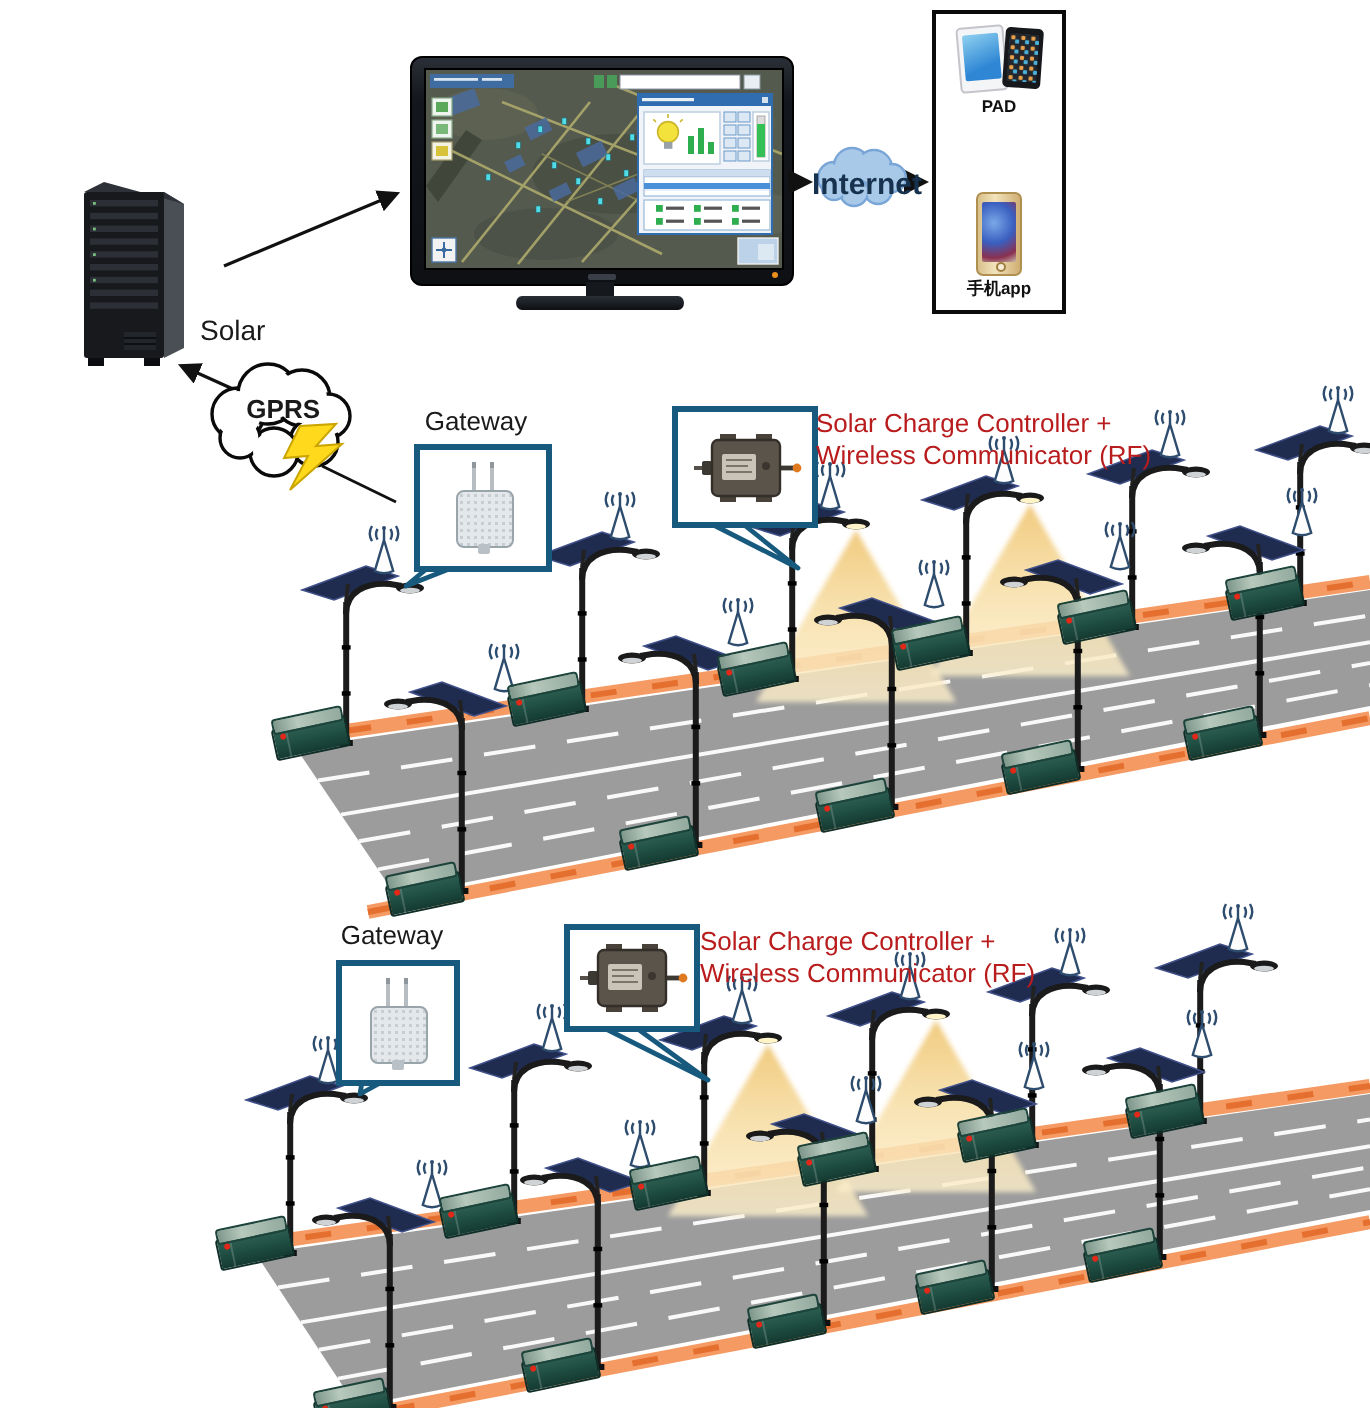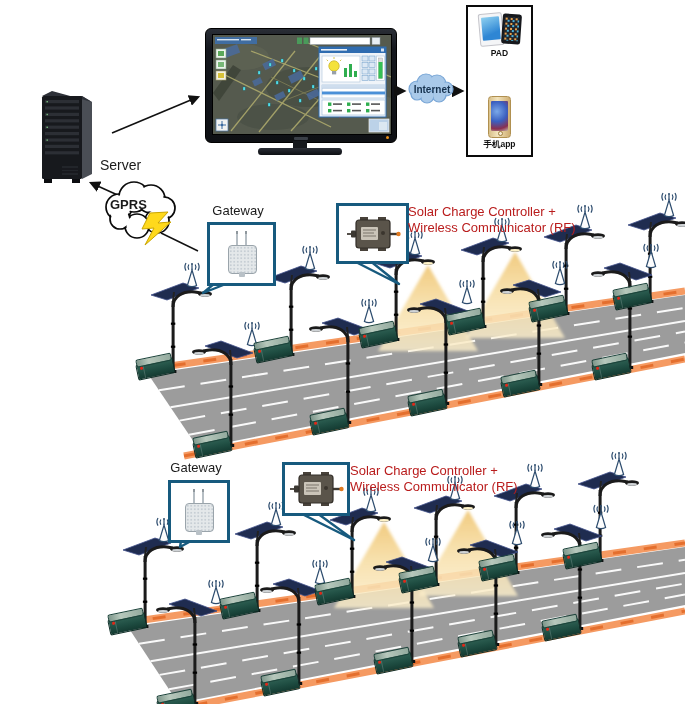--- a/index.html
+++ b/index.html
@@ -184,24 +184,24 @@
         <rect x="10.5" y="53.4" width="1.4" height="1.4"></rect>
     </g>
     <rect x="26" y="80" width="16" height="9" fill="#22252a"></rect>
     <g stroke="#0e0f12" stroke-width="1">
         <line x1="26" y1="83" x2="42" y2="83"></line>
         <line x1="26" y1="86" x2="42" y2="86"></line>
       </g>
     <rect x="8" y="93" width="8" height="4" fill="#0c0d10"></rect>
       <rect x="36" y="93" width="8" height="4" fill="#0c0d10"></rect>
   </svg>
-  <div class="lbl" style="left:100px;top:157px;font-size:14px">Server</div>
-
-  <div class="lbl" style="left:110px;top:197px;width:50px;text-align:left;font-weight:bold;z-index:8">GPRS</div>
-  <div class="lbl" style="left:406px;top:84px;width:52px;text-align:center;font-size:10px;font-weight:bold;color:#16324f;z-index:8">Internet</div>
+  <div class="lbl" style="left:100px;top:157px;font-size:14px">Solar</div>
+
+  <div class="lbl" style="left:110px;top:197px;width:50px;text-align:right;font-weight:bold;z-index:8">GPRS</div>
+  <div class="lbl" style="left:406px;top:84px;width:52px;text-align:center;font-size:15px;font-weight:bold;color:#16324f;z-index:8">Internet</div>
 
   <div class="monitor">
     <div class="screen">
       <svg viewBox="0 0 178 99" width="178" height="99">
         <rect width="178" height="99" fill="#555a4e"></rect>
         <ellipse cx="30" cy="22" rx="26" ry="13" fill="#5e6354" opacity="0.8"></ellipse>
         <ellipse cx="95" cy="52" rx="42" ry="20" fill="#474d42" opacity="0.8"></ellipse>
         <ellipse cx="145" cy="26" rx="30" ry="15" fill="#5a5f50" opacity="0.7"></ellipse>
         <ellipse cx="60" cy="82" rx="36" ry="13" fill="#4a5046" opacity="0.8"></ellipse>
         <ellipse cx="165" cy="72" rx="22" ry="11" fill="#62675b" opacity="0.6"></ellipse>

